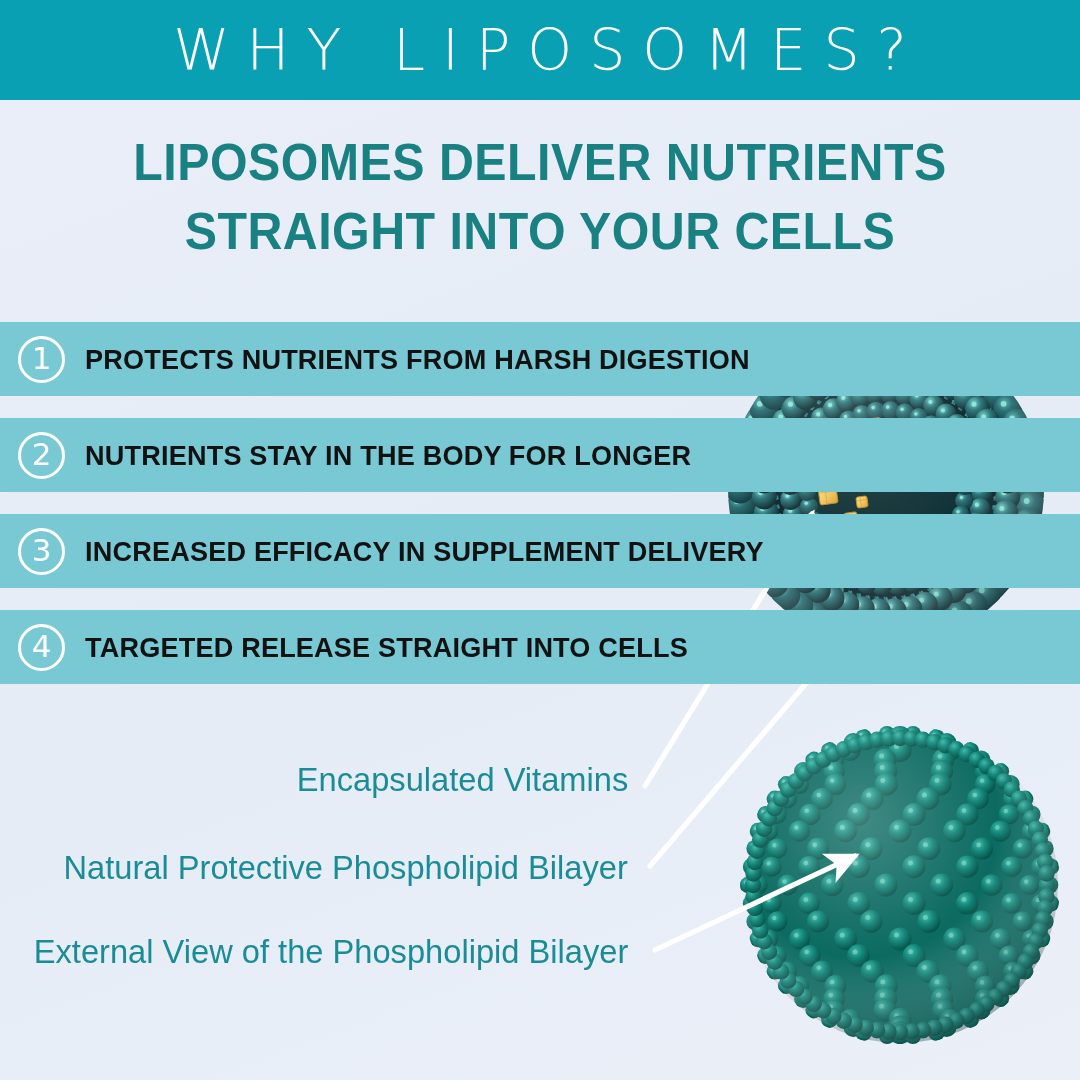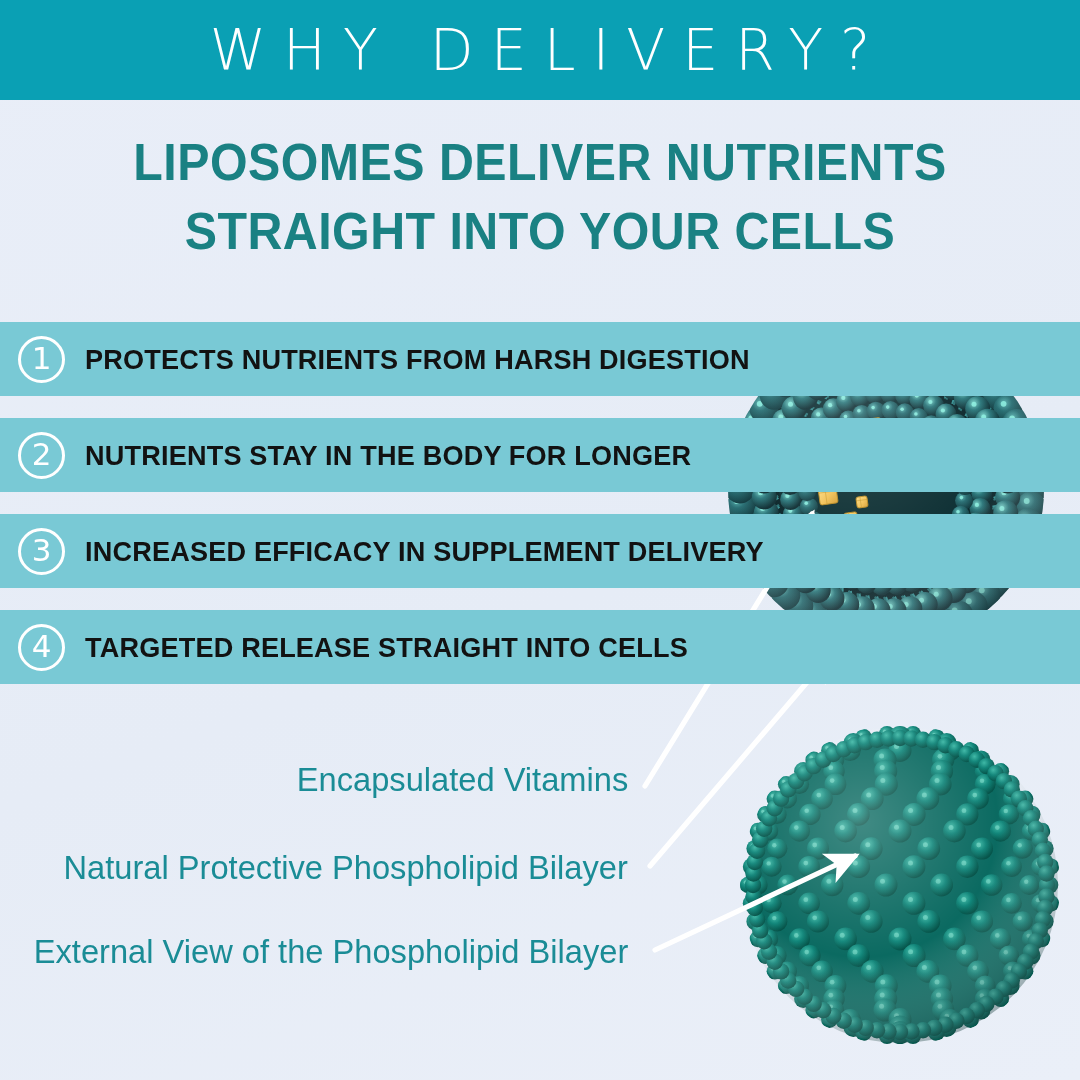--- a/index.html
+++ b/index.html
@@ -1109,21 +1109,21 @@
     </g>
 
     <g stroke="#ffffff" stroke-width="5.2" fill="none" stroke-linecap="round">
       <line x1="645" y1="786" x2="812" y2="514" marker-end="url(#arrowHead)"></line>
       <line x1="650" y1="866" x2="832" y2="653" marker-end="url(#arrowHead)"></line>
       <line x1="655" y1="950" x2="855" y2="856" marker-end="url(#arrowHead)"></line>
     </g>
   </svg>
 
   <div class="header-bar">
-    <div class="header-title">WHY DELIVERY?</div>
+    <div class="header-title">WHY LIPOSOMES?</div>
   </div>
 
   <div class="subtitle">
     <div>LIPOSOMES DELIVER NUTRIENTS</div>
     <div>STRAIGHT INTO YOUR CELLS</div>
   </div>
 
   <div class="bands">
 
     <div class="band" style="top:322px;">

